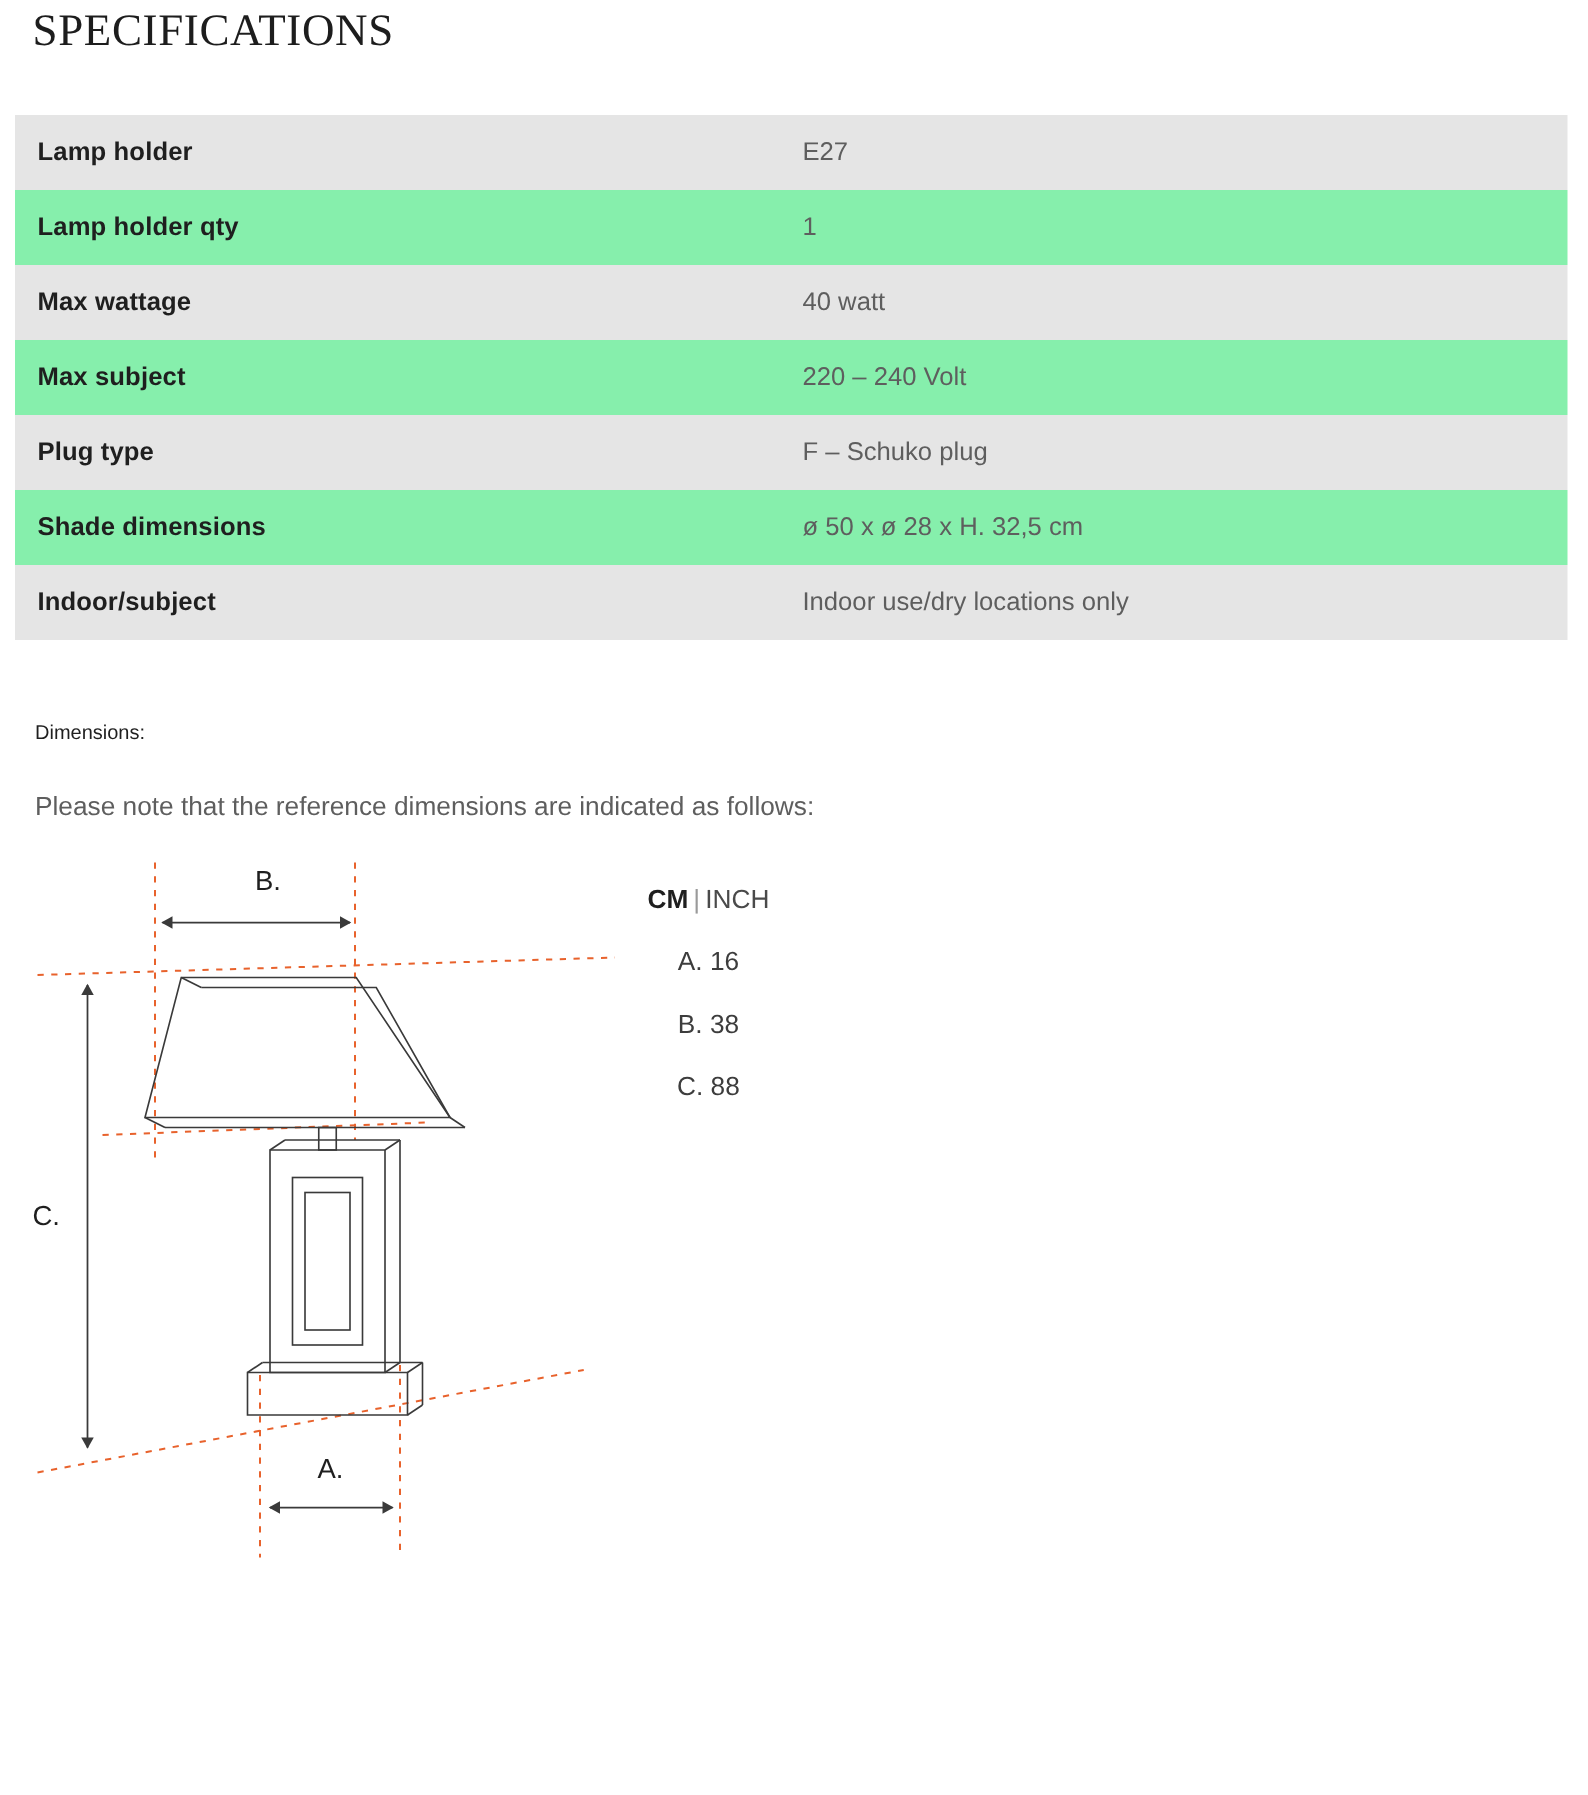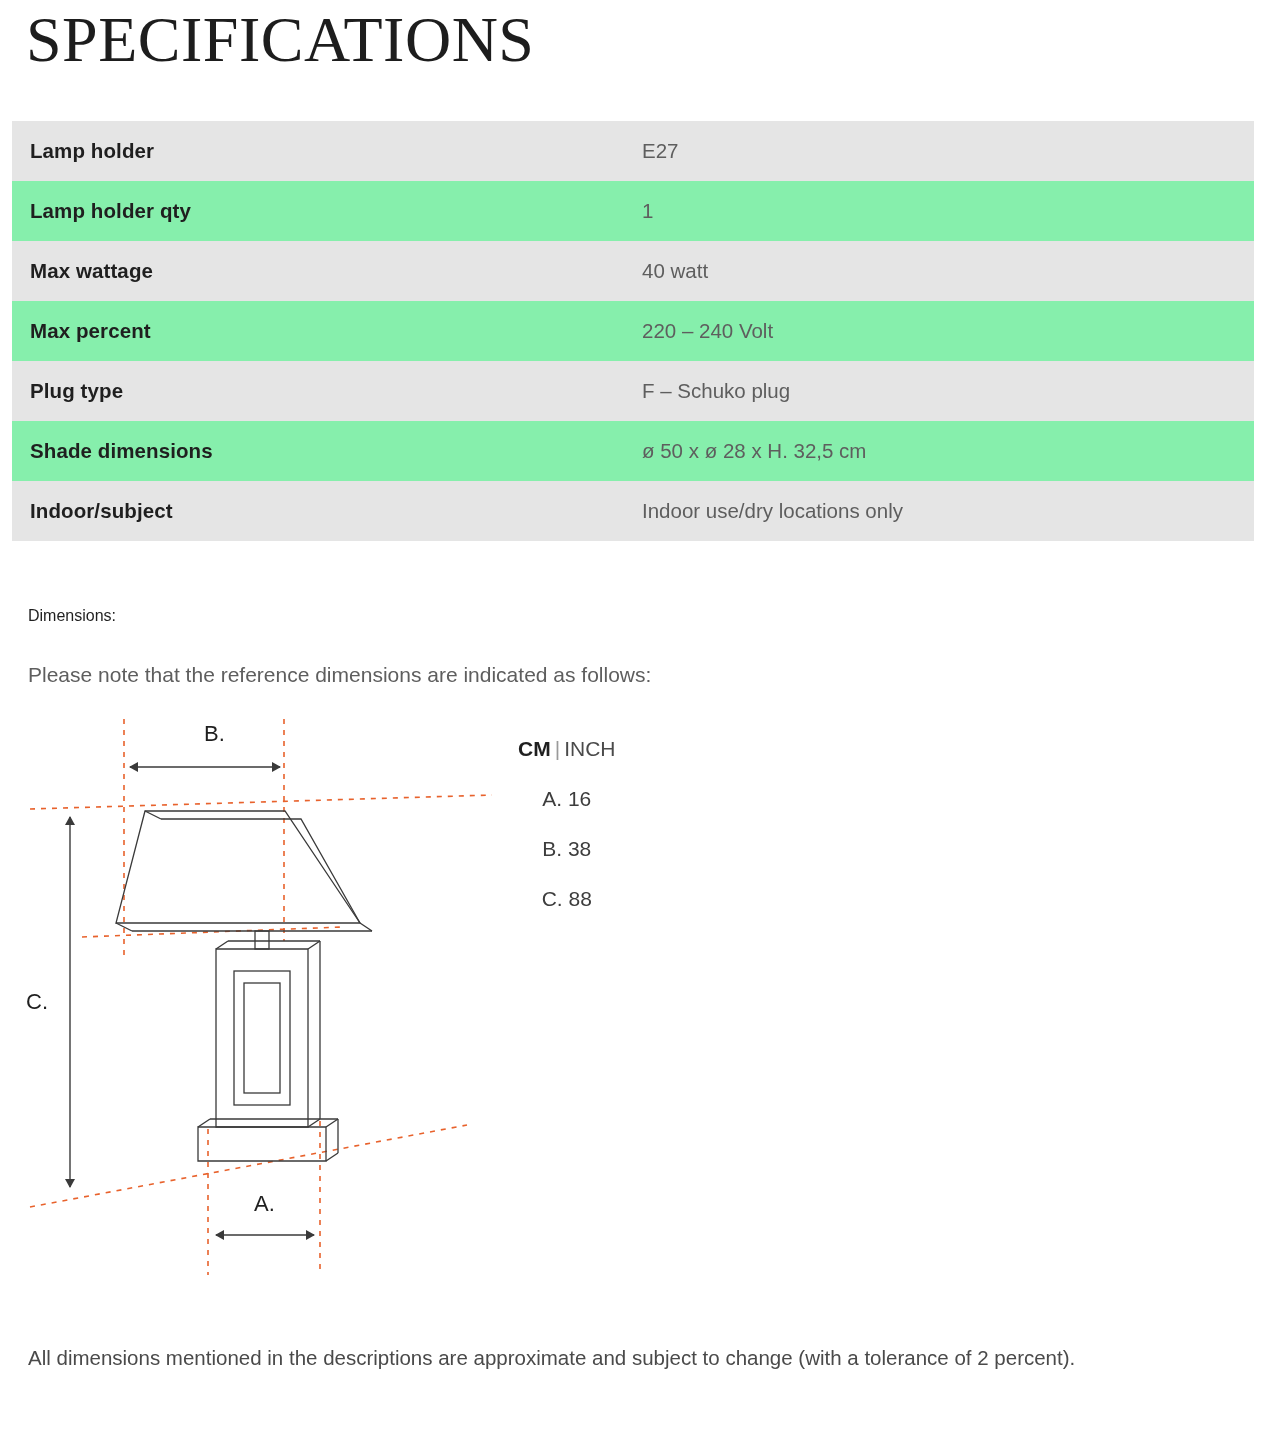--- a/index.html
+++ b/index.html
@@ -17,21 +17,21 @@
   .page {
     width: 1270px;
     padding: 0 12px;
     position: relative;
   }
 
   
   .page-title {
     font-family: "Liberation Serif", serif;
     font-weight: 400;
-    font-size: 64px;
+    font-size: 36px;
     letter-spacing: 0.5px;
     line-height: 1.05;
     color: #1d1d1d;
     margin: 6px 0 0 14px;
     padding: 0;
   }
 
   
   .spec-table {
     margin-top: 48px;
@@ -124,21 +124,21 @@
       </tr>
       <tr class="even">
         <td class="label">Lamp holder qty</td>
         <td class="value">1</td>
       </tr>
       <tr class="odd">
         <td class="label">Max wattage</td>
         <td class="value">40 watt</td>
       </tr>
       <tr class="even">
-        <td class="label">Max percent</td>
+        <td class="label">Max subject</td>
         <td class="value">220 – 240 Volt</td>
       </tr>
       <tr class="odd">
         <td class="label">Plug type</td>
         <td class="value">F – Schuko plug</td>
       </tr>
       <tr class="even">
         <td class="label">Shade dimensions</td>
         <td class="value">ø 50 x ø 28 x H. 32,5 cm</td>
       </tr>
@@ -232,15 +232,14 @@
         <span>38</span>
       </div>
       <div class="legend-item">
         <span>C.</span>
         <span>88</span>
       </div>
     </div>
 
   </div>
 
-  <div class="footer-note">All dimensions mentioned in the descriptions are approximate and subject to change (with a tolerance of 2 percent).</div>
 
 </div>
 
 </body></html>

